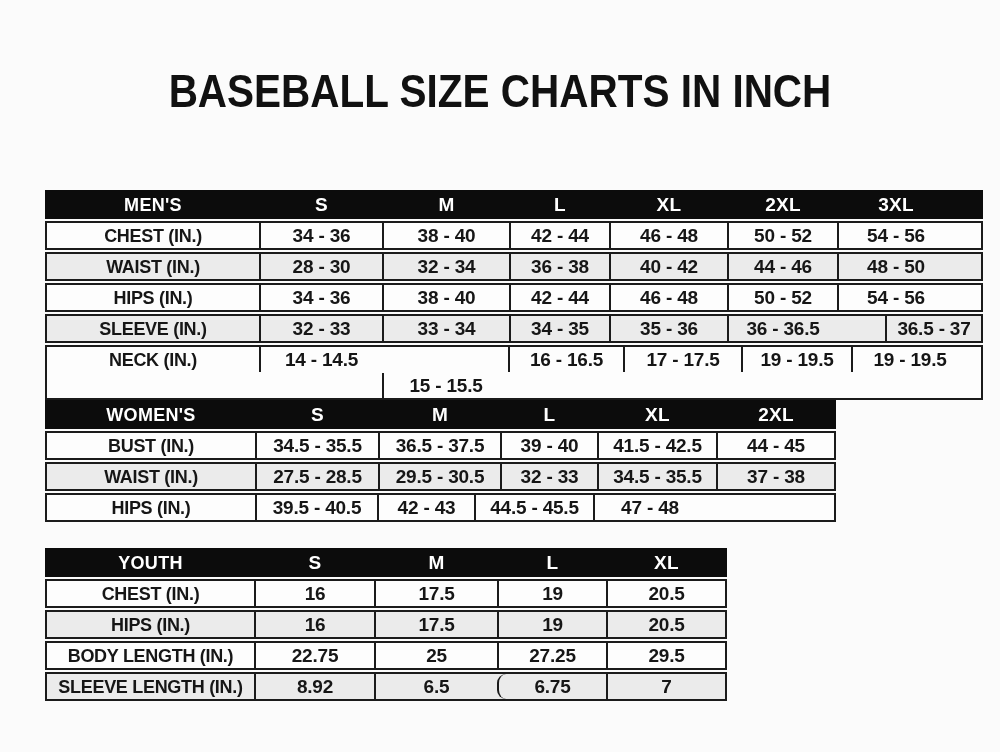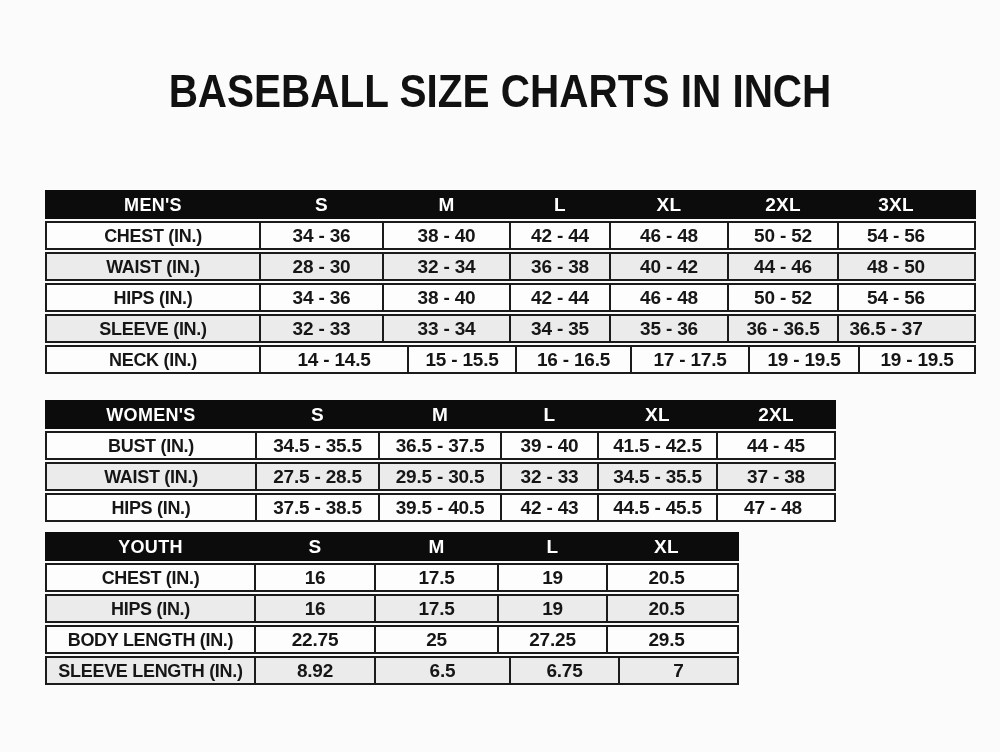--- a/index.html
+++ b/index.html
@@ -87,26 +87,26 @@
         <div class="cell" style="width: 110px;">50 - 52</div>
         <div class="cell" style="width: 116px;">54 - 56</div>
       </div>
       <div class="trow alt">
         <div class="cell label" style="width: 212px;">SLEEVE (IN.)</div>
         <div class="cell" style="width: 123px;">32 - 33</div>
         <div class="cell" style="width: 127px;">33 - 34</div>
         <div class="cell" style="width: 100px;">34 - 35</div>
         <div class="cell" style="width: 118px;">35 - 36</div>
         <div class="cell" style="width: 110px;">36 - 36.5</div>
-        <div class="cell" style="width: 96px;">36.5 - 37</div>
+        <div class="cell" style="width: 96px; margin-left: 48px;">36.5 - 37</div>
       </div>
       <div class="trow">
         <div class="cell label" style="width: 212px; border-radius: 8px;">NECK (IN.)</div>
-        <div class="cell" style="width: 148px;">14 - 14.5</div>
-        <div class="cell" style="width: 108px;">15 - 15.5</div>
+        <div class="cell" style="width: 123px;">14 - 14.5</div>
+        <div class="cell" style="width: 126px; margin-top: 26px;">15 - 15.5</div>
         <div class="cell" style="width: 115px;">16 - 16.5</div>
         <div class="cell" style="width: 118px;">17 - 17.5</div>
         <div class="cell" style="width: 110px;">19 - 19.5</div>
         <div class="cell" style="width: 116px;">19 - 19.5</div>
       </div>
     </div>
   <div class="size-table" id="table-womens" style="top: 400px;">
       <div class="trow head">
         <div class="cell label" style="width: 208px;">WOMEN'S</div>
         <div class="cell" style="width: 123px;">S</div>
@@ -126,28 +126,27 @@
       <div class="trow alt">
         <div class="cell label" style="width: 208px;">WAIST (IN.)</div>
         <div class="cell" style="width: 123px;">27.5 - 28.5</div>
         <div class="cell" style="width: 122px;">29.5 - 30.5</div>
         <div class="cell" style="width: 97px;">32 - 33</div>
         <div class="cell" style="width: 119px;">34.5 - 35.5</div>
         <div class="cell" style="width: 118px;">37 - 38</div>
       </div>
       <div class="trow">
         <div class="cell label" style="width: 208px;">HIPS (IN.)</div>
-        <div class="cell" style="width: 123px;">37.5 - 38.5</div>
         <div class="cell" style="width: 122px;">39.5 - 40.5</div>
         <div class="cell" style="width: 97px;">42 - 43</div>
         <div class="cell" style="width: 119px;">44.5 - 45.5</div>
         <div class="cell" style="width: 112px;">47 - 48</div>
       </div>
     </div>
-  <div class="size-table" id="table-youth" style="top: 532px;">
+  <div class="size-table" id="table-youth" style="top: 548px;">
       <div class="trow head">
         <div class="cell label" style="width: 207px;">YOUTH</div>
         <div class="cell" style="width: 120px;">S</div>
         <div class="cell" style="width: 123px;">M</div>
         <div class="cell" style="width: 109px;">L</div>
         <div class="cell" style="width: 119px;">XL</div>
       </div>
       <div class="trow">
         <div class="cell label" style="width: 207px;">CHEST (IN.)</div>
         <div class="cell" style="width: 120px;">16</div>
@@ -165,18 +164,18 @@
       <div class="trow">
         <div class="cell label" style="width: 207px;">BODY LENGTH (IN.)</div>
         <div class="cell" style="width: 120px;">22.75</div>
         <div class="cell" style="width: 123px;">25</div>
         <div class="cell" style="width: 109px;">27.25</div>
         <div class="cell" style="width: 119px;">29.5</div>
       </div>
       <div class="trow alt">
         <div class="cell label" style="width: 207px;">SLEEVE LENGTH (IN.)</div>
         <div class="cell" style="width: 120px;">8.92</div>
-        <div class="cell" style="width: 135px;">6.5</div>
-        <div class="cell" style="width: 109px;">6.75</div>
+        <div class="cell" style="width: 123px;">6.5</div>
+        <div class="cell" style="width: 109px; border-radius: 9px;">6.75</div>
         <div class="cell" style="width: 119px;">7</div>
       </div>
     </div>
 </div>
 
 </body></html>

